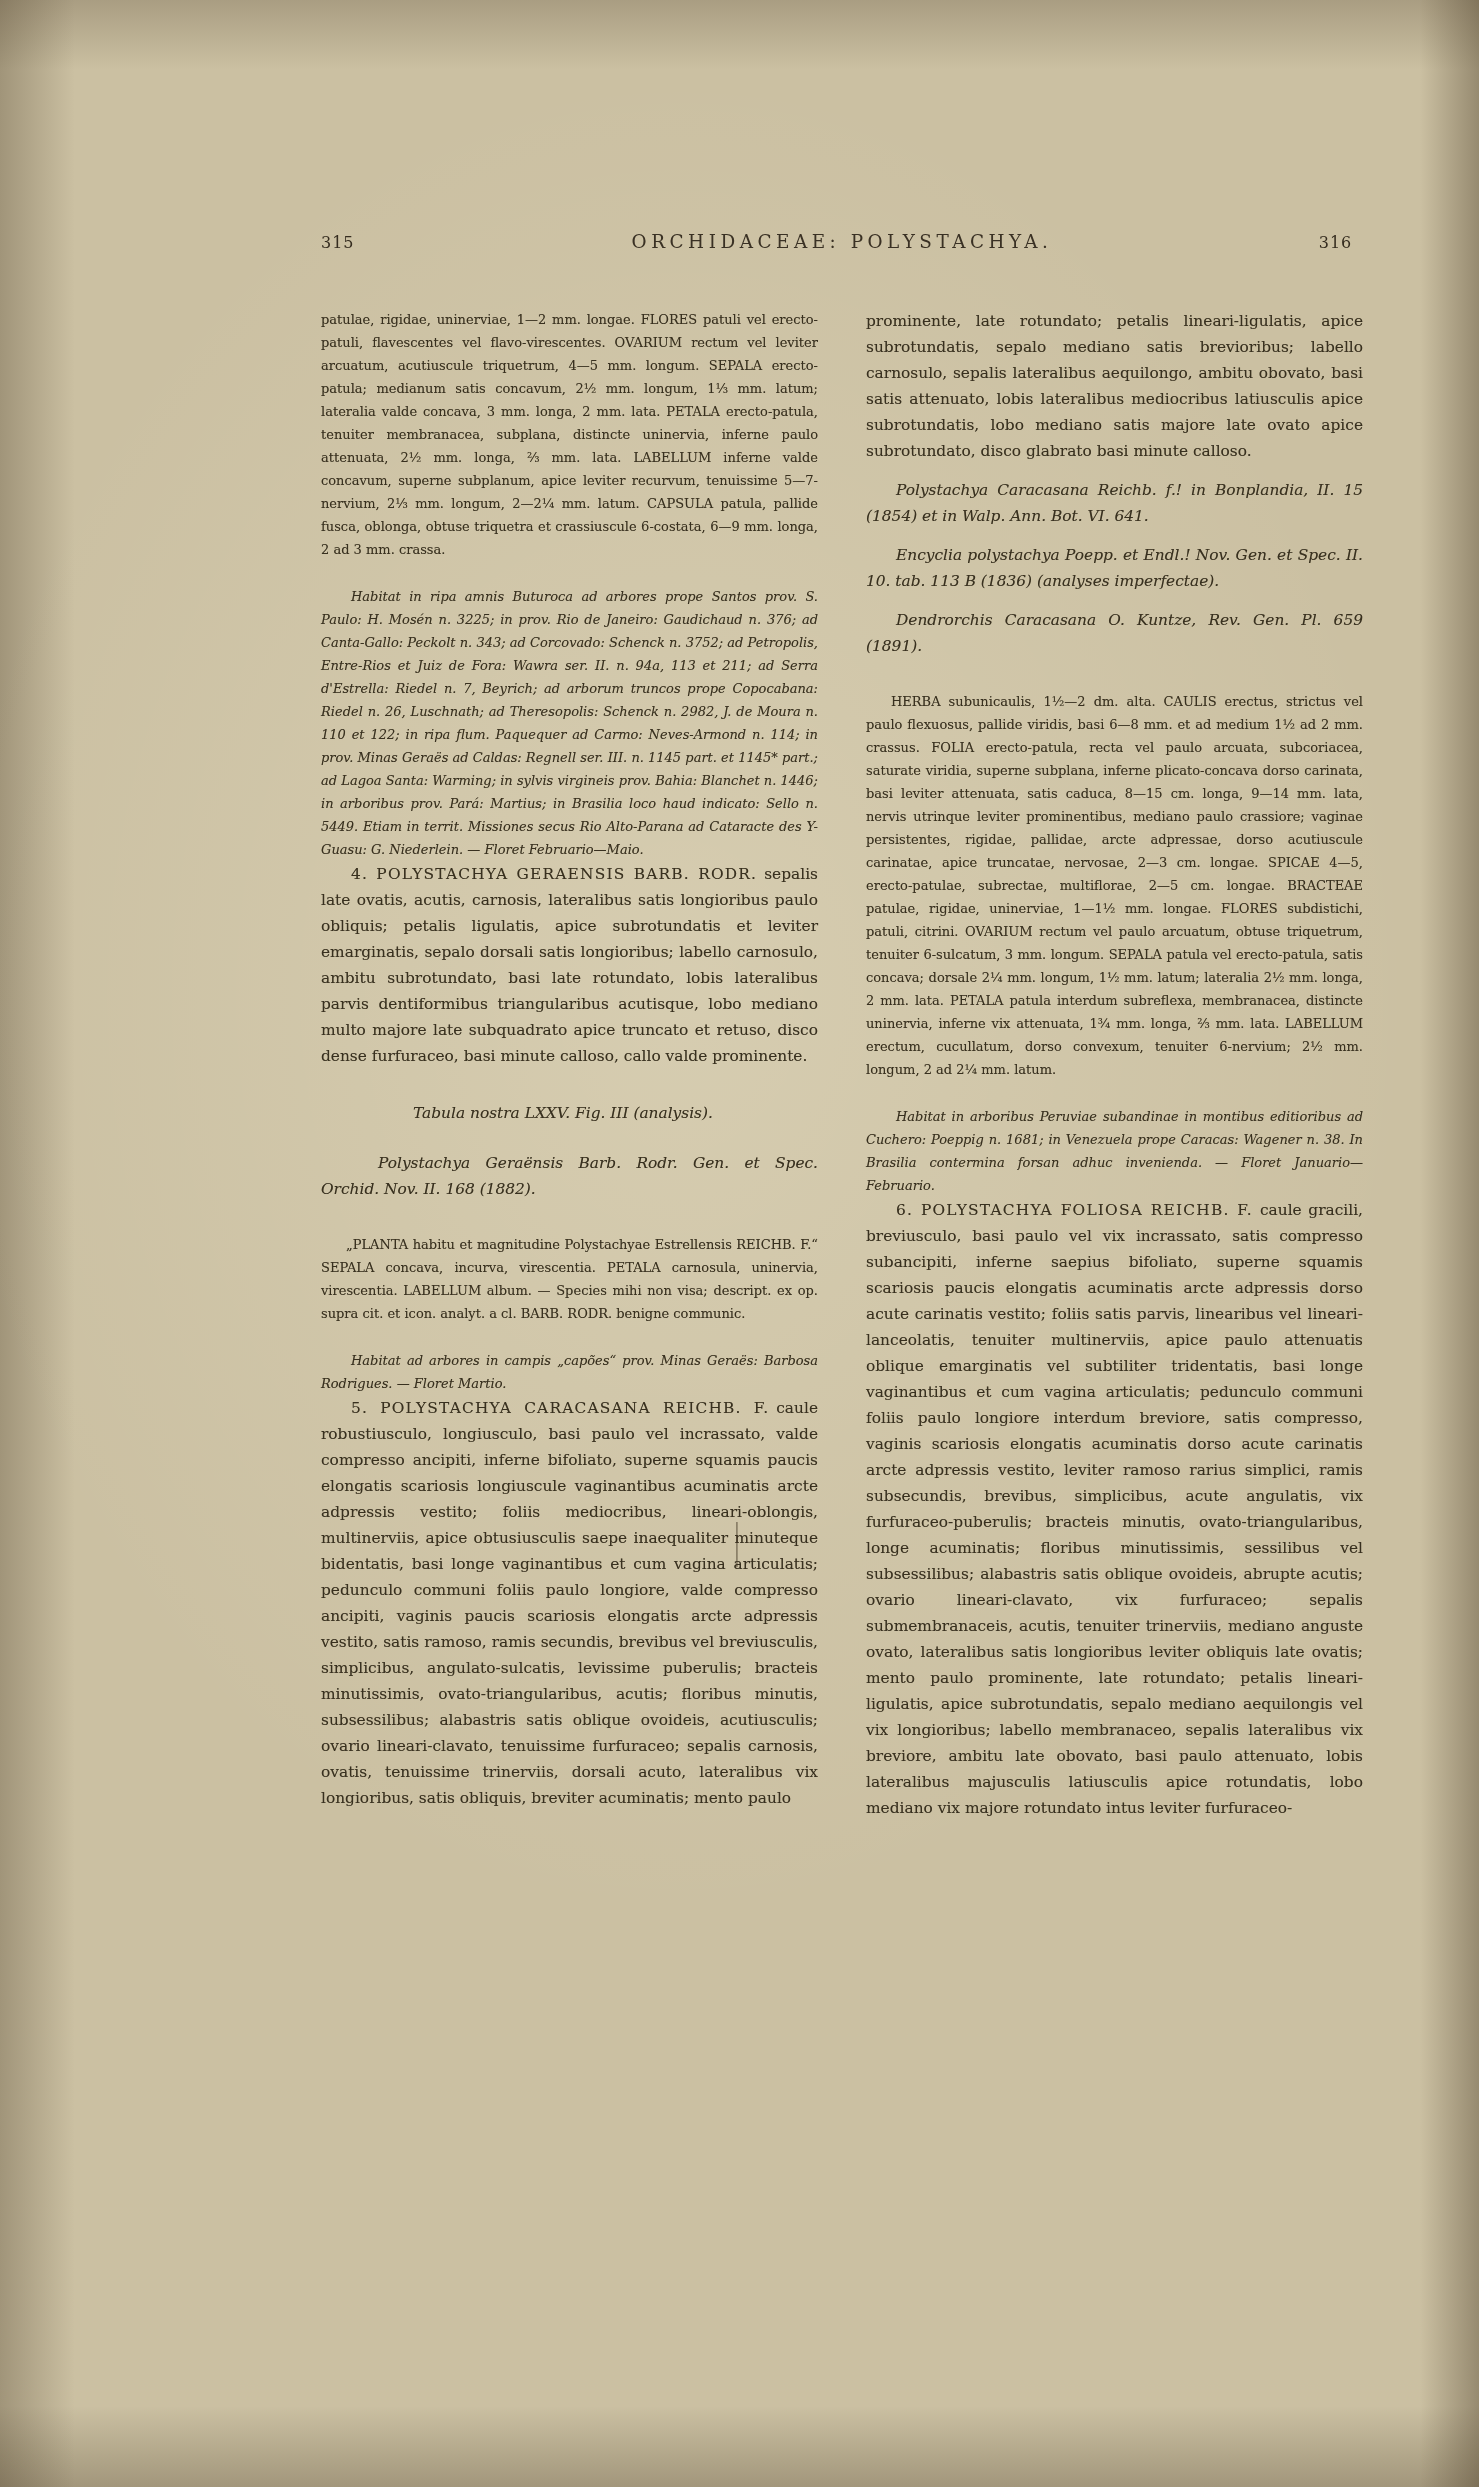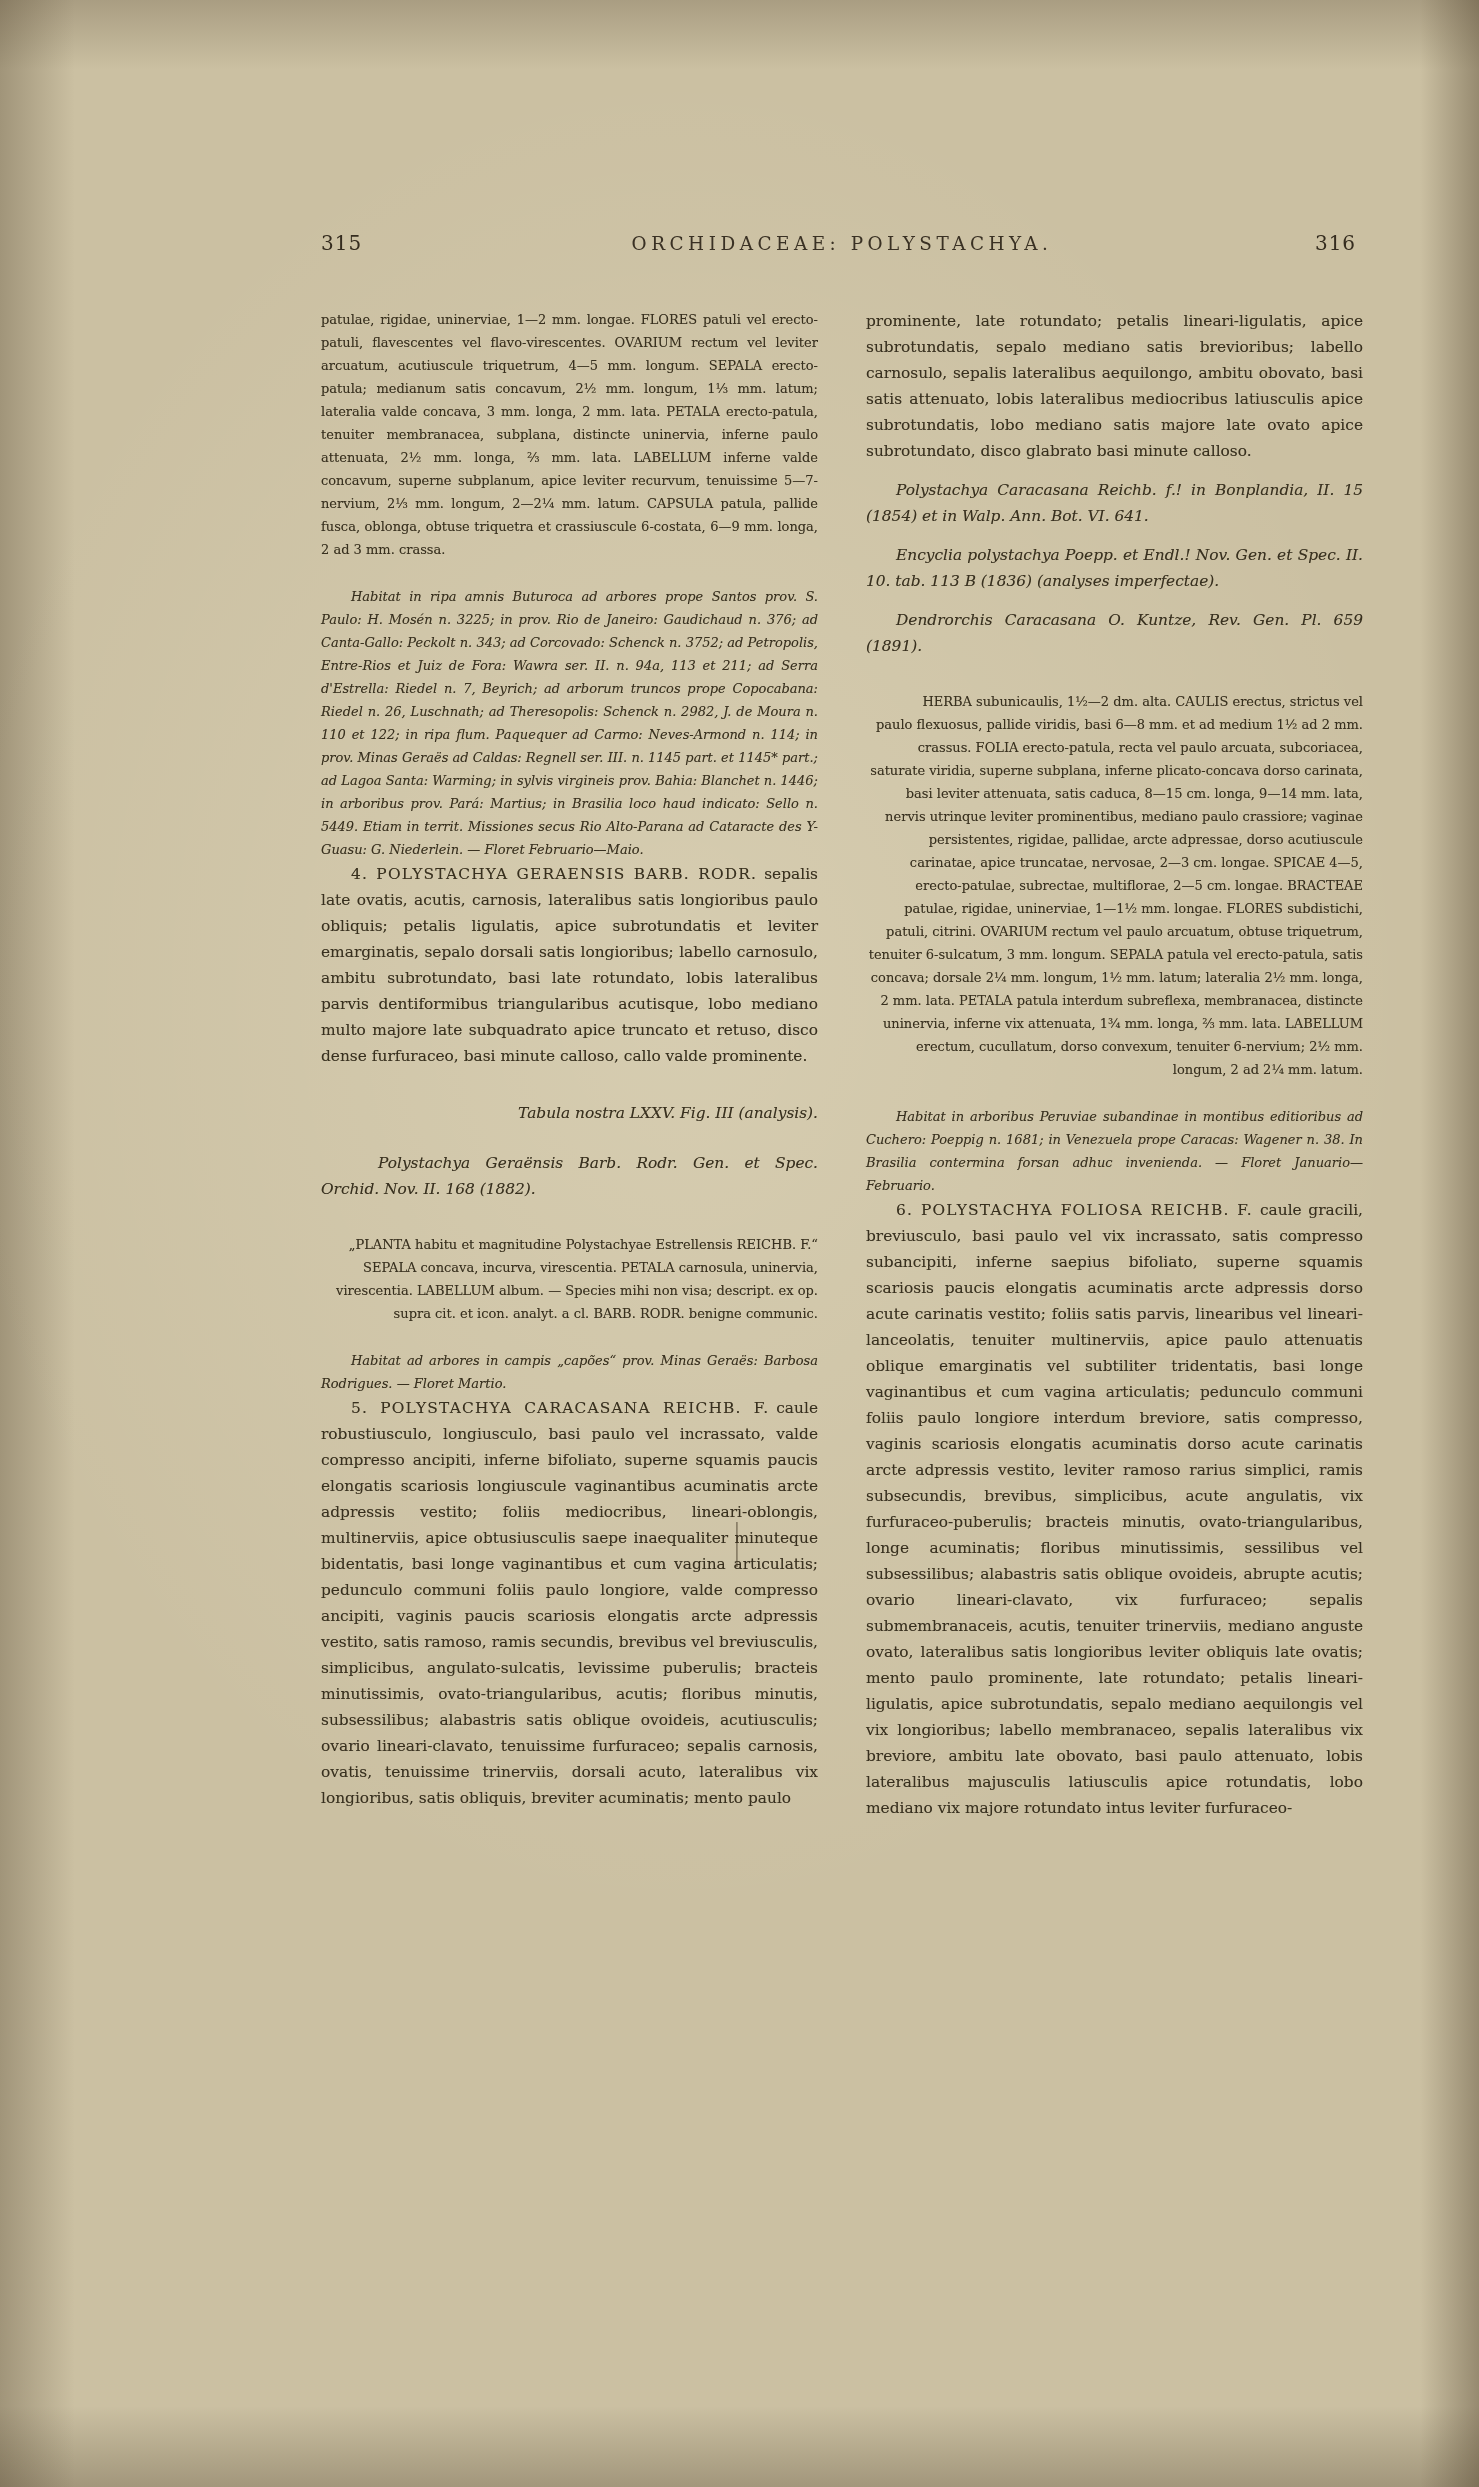--- a/index.html
+++ b/index.html
@@ -18,41 +18,41 @@
       linear-gradient(to left, rgba(62,48,28,0.38) 0, rgba(62,48,28,0) 60px),
       linear-gradient(to bottom, rgba(62,48,28,0.24) 0, rgba(62,48,28,0) 70px),
       linear-gradient(to top, rgba(62,48,28,0.30) 0, rgba(62,48,28,0) 85px),
       #cbc0a2;
     overflow:hidden;
   }
   .running-head {
     position:absolute; top:231px; left:321px; right:117px;
     display:flex; align-items:baseline;
   }
-  .pageno { font-size:20px; width:55px; letter-spacing:1px; }
+  .pageno { font-size:16px; width:55px; letter-spacing:1px; }
   .pageno.right { text-align:center; }
   .running-title {
     flex:1; text-align:center;
     font-size:18.4px; letter-spacing:4.5px;
     color:#3a3124;
   }
   .columns {
     position:absolute; top:308px; left:321px; right:117px; bottom:129px;
     display:flex; gap:48px;
   }
   .col { flex:1; min-width:0; }
   p { color:#38301f; text-shadow:0 0 0.5px rgba(55,45,25,0.35); }
   .small  { font-size:13px; line-height:23px; }
   .main   { font-size:15.4px; line-height:26px; }
   .just   { text-align:justify; }
   .italic { font-style:italic; }
   .indent { text-indent:30px; }
   .indent-sm { text-indent:25px; }
   .mt1 { margin-top:24px; }
-  .mt2 { margin-top:31px;text-align:right; }
+  .mt2 { margin-top:31px; }
   .mt3 { }
   .sp-lead {
     letter-spacing:1.2px;
     margin-right:7px;
     font-style:normal;
   }
   .tabula { padding-left:92px; }
   .syn-main { text-indent:57px; }
   .synonym { text-indent:30px; margin-top:13px; }
   .synonym.first { }

